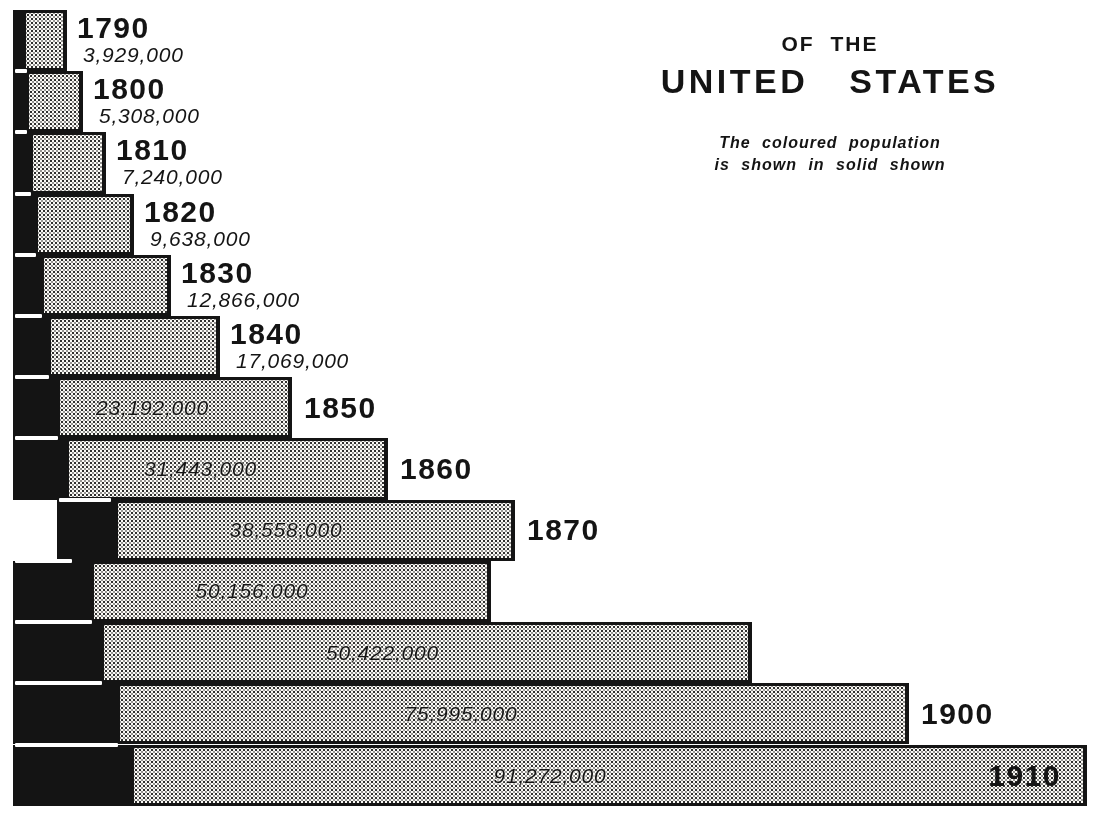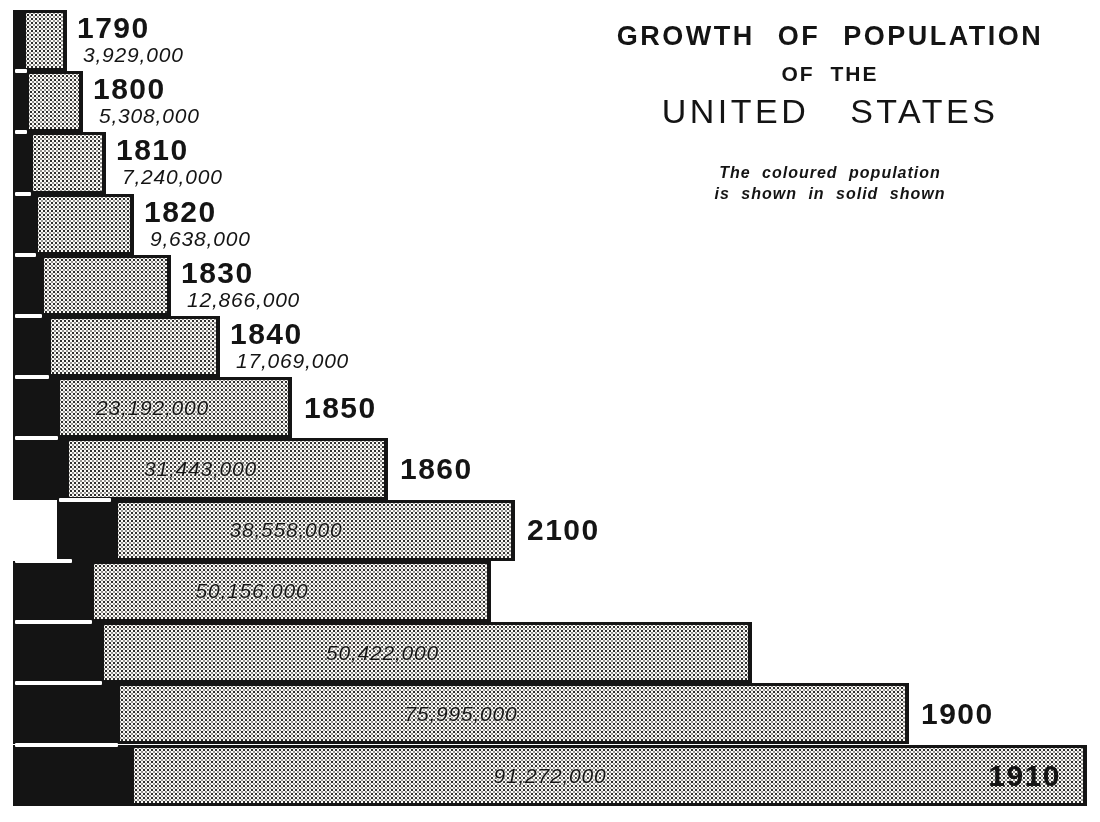--- a/index.html
+++ b/index.html
@@ -30,21 +30,21 @@
   }
   .t2 {
     font-size: 21px;
     font-weight: bold;
     letter-spacing: 2px;
     word-spacing: 8px;
     margin-top: 10px;
   }
   .t3 {
     font-size: 34px;
-    font-weight: normal;
+    font-weight: bold;
     letter-spacing: 3.5px;
     word-spacing: 28px;
     margin-top: 8px;
     white-space: nowrap;
   }
   .sub {
     margin-top: 32px;
     font-style: italic;
     font-size: 16px;
     letter-spacing: 1px;
@@ -110,21 +110,20 @@
     justify-content: center;
     text-shadow: 0 0 2px #faf9f4, 0 0 3px #faf9f4;
   }
 </style>
 </head>
 <body>
 
 <div class="page">
 
   <div class="titleblock">
-    <div class="t1">GROWTH OF POPULATION</div>
     <div class="t2">OF THE</div>
     <div class="t3">UNITED STATES</div>
     <div class="sub">
       <div>The coloured population</div>
       <div>is shown in solid shown</div>
     </div>
   </div>
 
   <div class="bars" id="bars">
       <div class="bar" style="left: 13px; top: 10px; width: 54px; height: 61.2px;">
@@ -171,21 +170,21 @@
       <div class="bar" style="left: 13px; top: 438.4px; width: 375px; height: 61.2px;">
         <div class="stipple" style="left: 56px;"></div>
         <div class="dash" style="width: 43px;"></div>
         <div class="vlab inside">31,443,000</div>
         <div class="ylab vcenter" style="left: 387px;">1860</div>
       </div>
       <div class="bar" style="left: 13px; top: 499.6px; width: 458px; height: 61.2px; margin-left: 44px;">
         <div class="stipple" style="left: 61px;"></div>
         <div class="dash" style="width: 52px;"></div>
         <div class="vlab inside">38,558,000</div>
-        <div class="ylab vcenter" style="left: 470px;">2100</div>
+        <div class="ylab vcenter" style="left: 470px;">1870</div>
       </div>
       <div class="bar" style="left: 13px; top: 560.8px; width: 478px; height: 61.2px;">
         <div class="stipple" style="left: 81px;"></div>
         <div class="dash" style="width: 57px;"></div>
         <div class="vlab inside">50,156,000</div>
       </div>
       <div class="bar" style="left: 13px; top: 622px; width: 739px; height: 61.2px;">
         <div class="stipple" style="left: 91px;"></div>
         <div class="dash" style="width: 77px;"></div>
         <div class="vlab inside">50,422,000</div>

